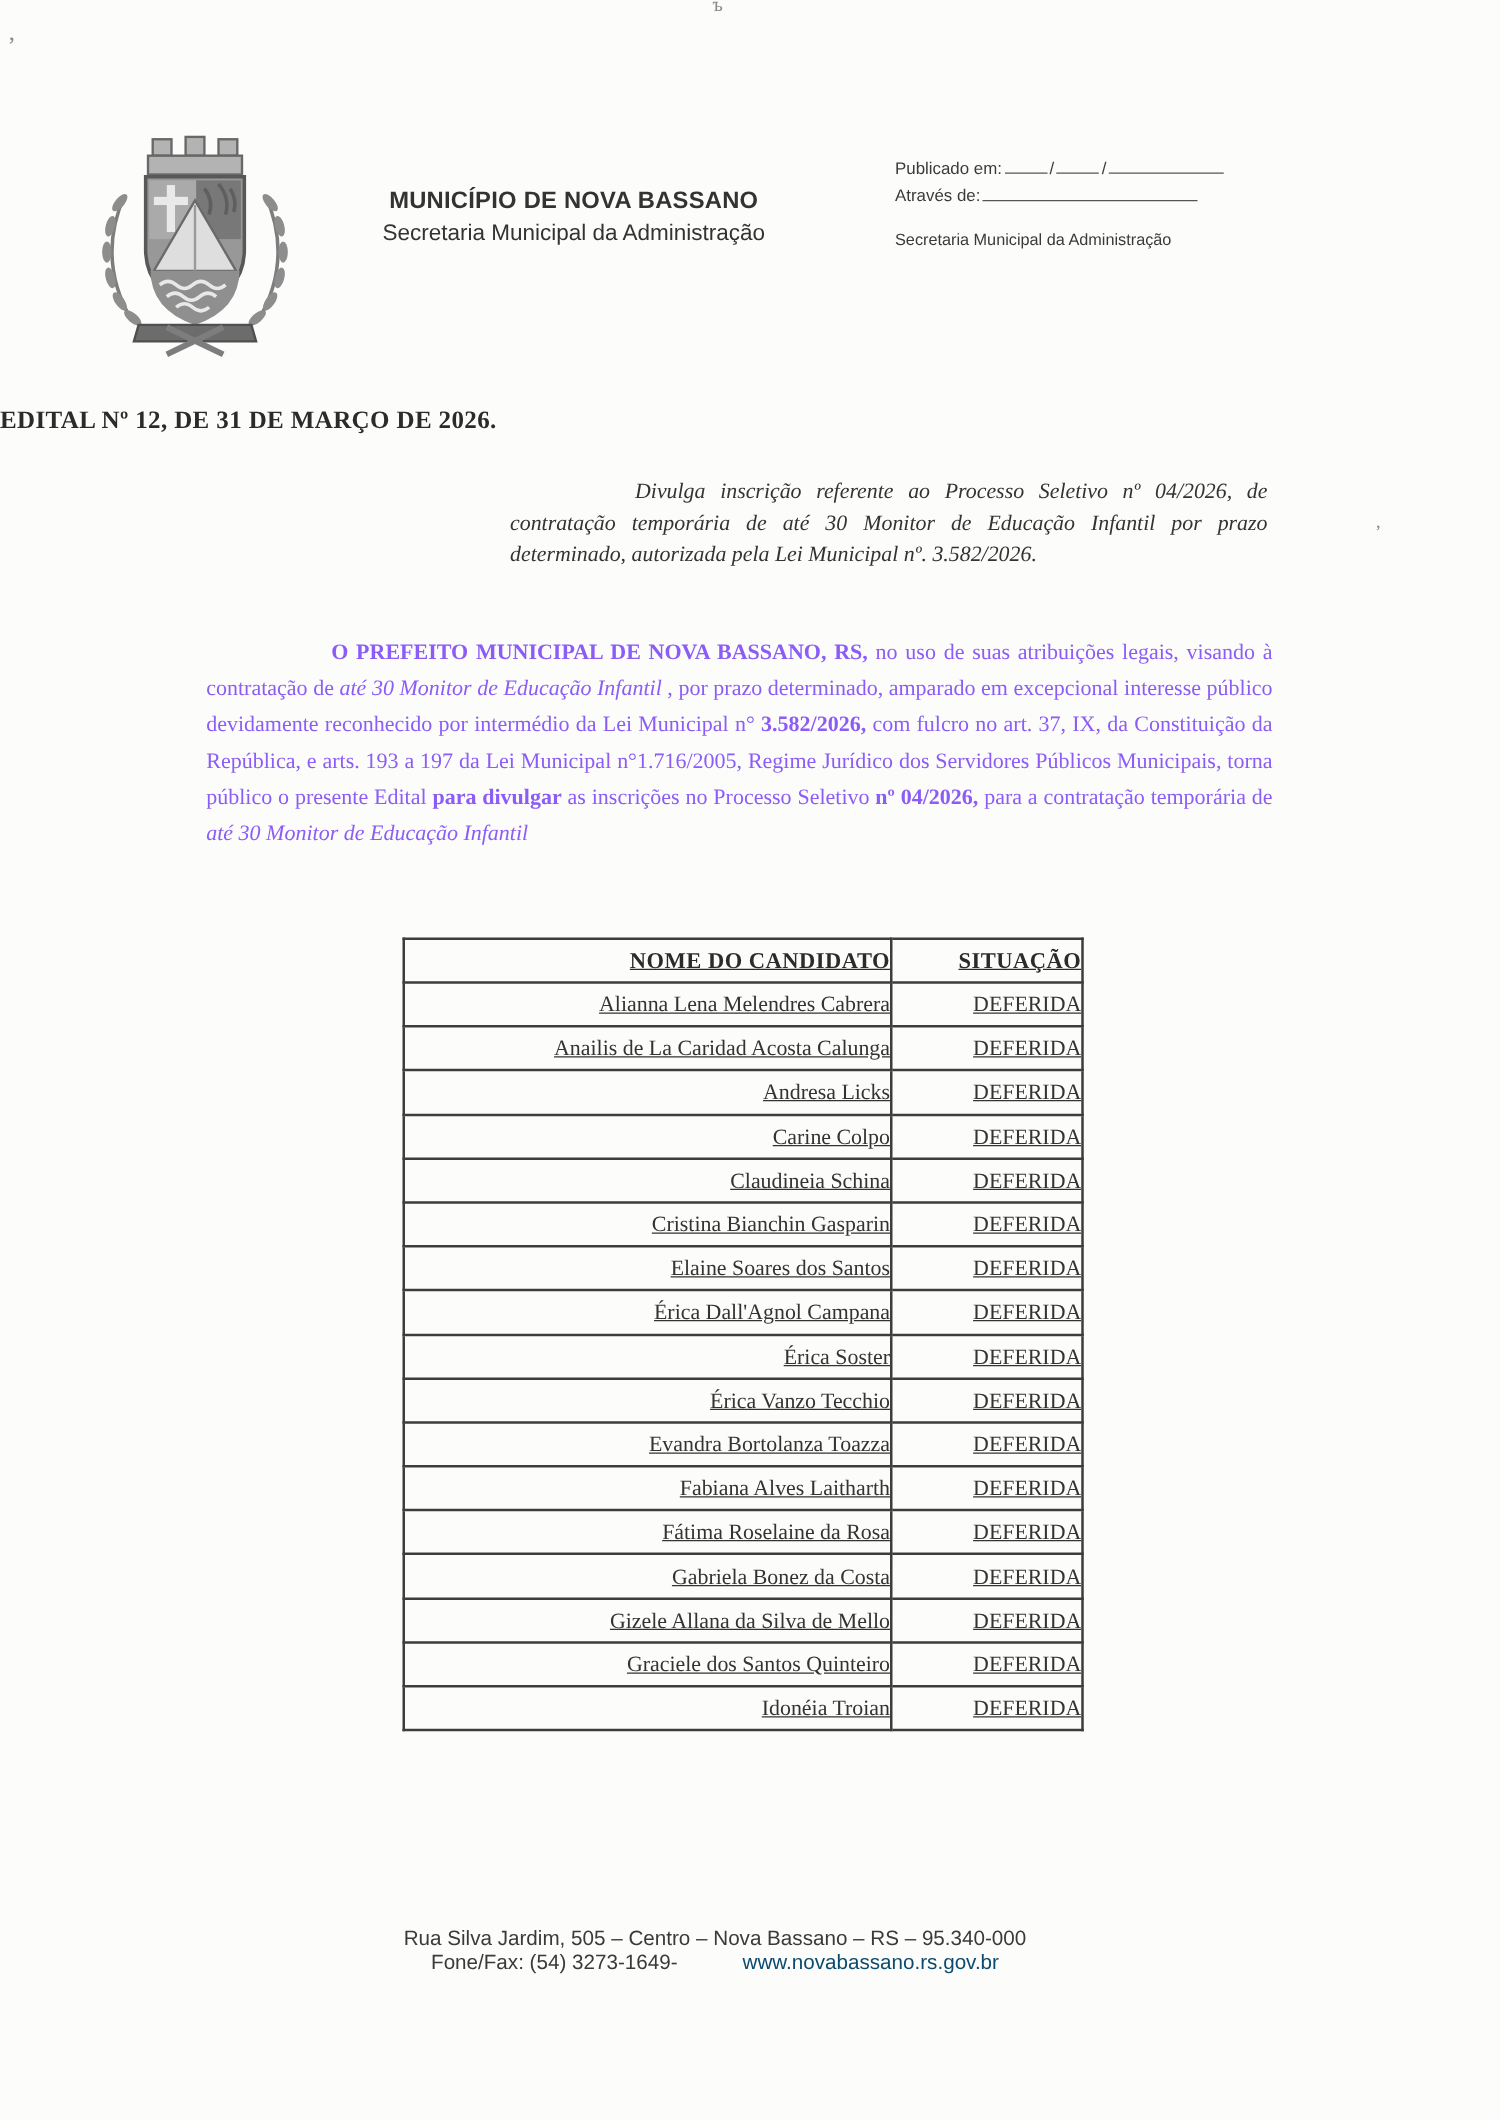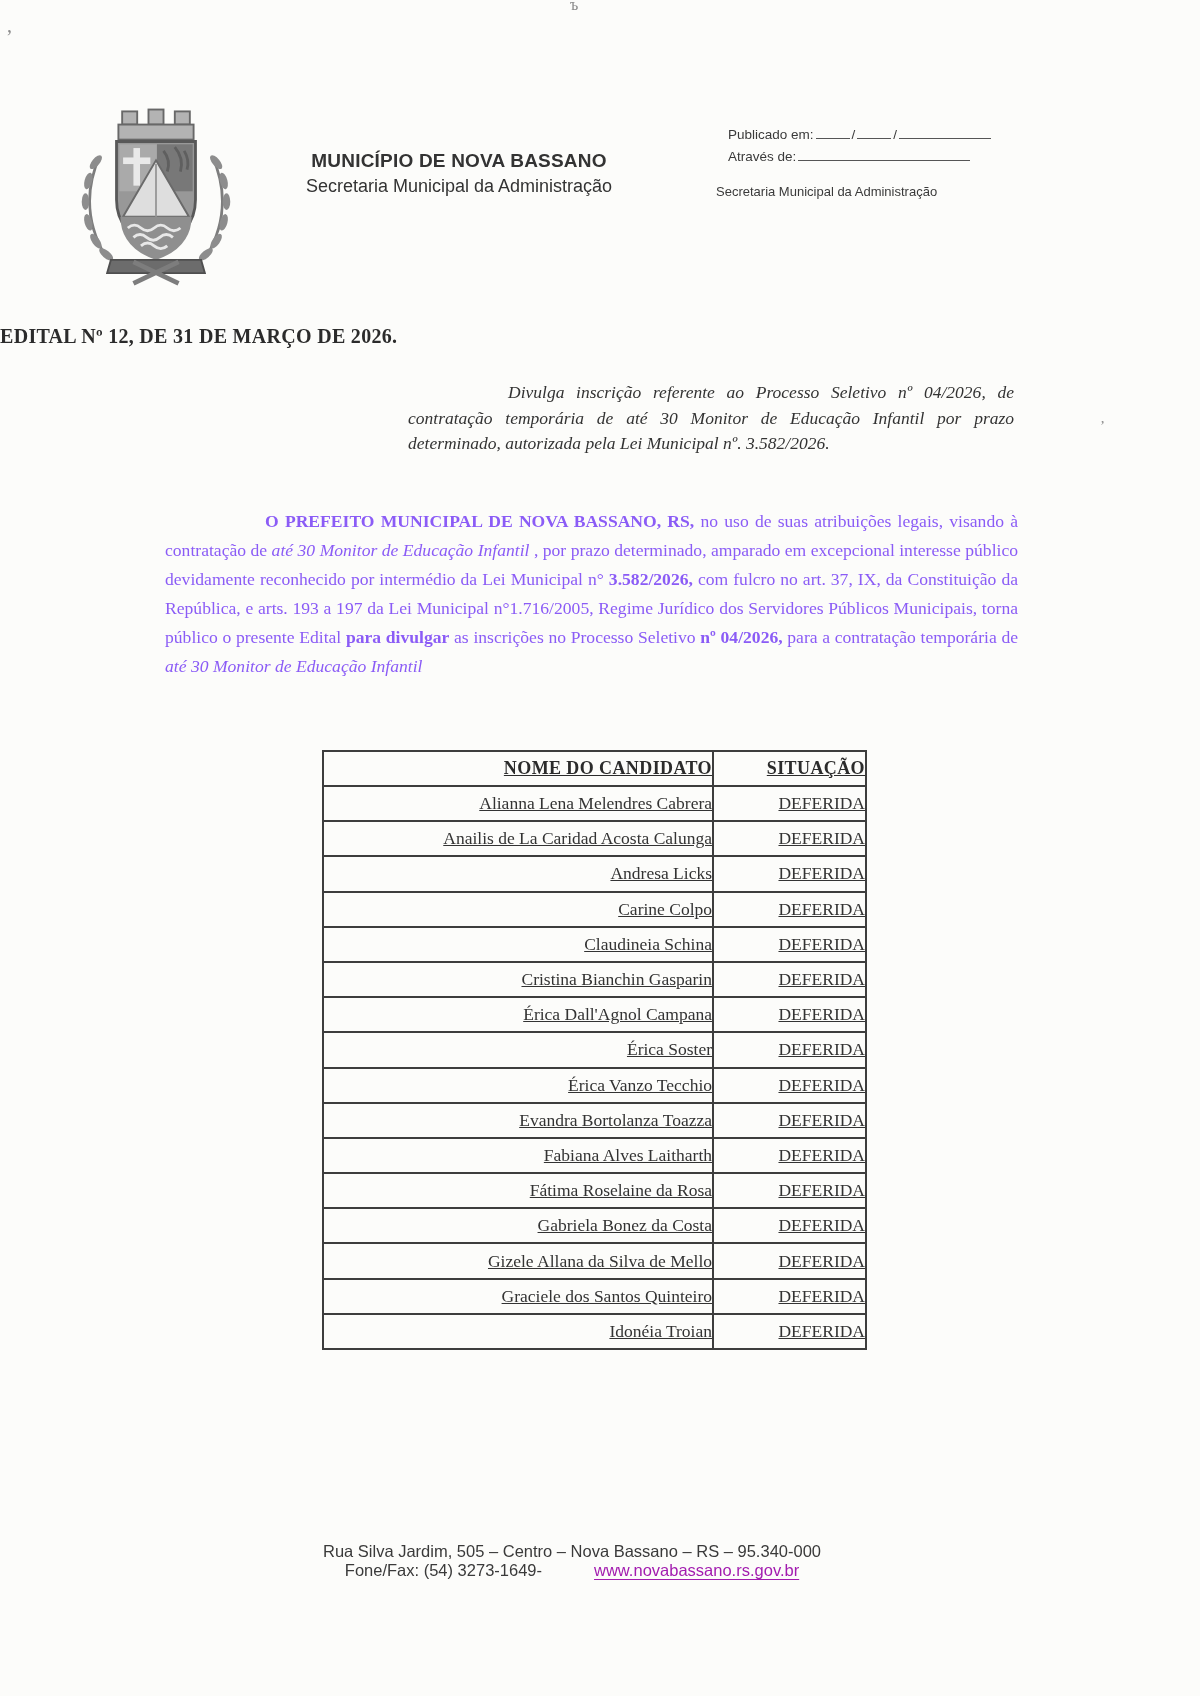--- a/index.html
+++ b/index.html
@@ -13,21 +13,21 @@
   .org-block {
     position:absolute; left:258px; top:150px; width:402px; text-align:center;
     font-family:"Liberation Sans", sans-serif; color:#333;
   }
   .org-name { font-size:19px; font-weight:bold; letter-spacing:0.2px; }
   .org-dept { font-size:18px; margin-top:4px; }
   .pub-block {
     position:absolute; left:716px; top:124px; width:280px;
     font-family:"Liberation Sans", sans-serif; font-size:13.5px; color:#3a3a3a;
   }
-  .pub-row { display:flex; align-items:baseline; line-height:22px; white-space:nowrap;margin-left:12px; }
+  .pub-row { display:flex; align-items:baseline; line-height:22px; white-space:nowrap; }
   .blank { display:inline-block; border-bottom:1.5px solid #555; height:13px; margin:0 2px; }
   .b-short { width:34px; }
   .b-long  { width:92px; }
   .b-xlong { width:172px; }
   .stamp-dept { margin-top:16px; font-size:13px; }
   
   .title {
     position:absolute; left:0; top:325px; width:1200px; text-align:left;
     font-size:20px; font-weight:bold; letter-spacing:0.3px; color:#2b2b2b;
   }
@@ -57,21 +57,21 @@
   }
   .doc-table th { height:33px; font-size:18px; font-weight:bold; letter-spacing:0.4px; color:#2b2b2b; }
   .doc-table td { height:33.2px; font-size:17.5px; color:#333; }
   .col-name { width:388px; }
   
   .footer {
     position:absolute; left:0; top:1542px; width:1144px; text-align:center;
     font-family:"Liberation Sans", sans-serif; font-size:16.5px; color:#3a3a3a;
   }
   .footer-line2 { margin-top:0; display:flex; justify-content:center; gap:52px; align-items:baseline; }
-  .site-link { color:#a21caf; text-decoration:underline; text-underline-offset:3px; }
+  .site-link { color:#0c4a6e; text-underline-offset:3px; }
   
   .artifact { position:absolute; color:#8a8a8a; font-size:20px; font-family:"Liberation Serif", serif; }
 </style>
 </head>
 <body>
 
 <div class="page">
 
   <span class="artifact" style="left:6px; top:26px;">’</span>
   <span class="artifact" style="left:570px; top:-4px; font-size:16px;">ъ</span>
@@ -189,20 +189,24 @@
     <tr>
       <td>Claudineia Schina</td>
       <td>DEFERIDA</td>
     </tr>
 
     <tr>
       <td>Cristina Bianchin Gasparin</td>
       <td>DEFERIDA</td>
     </tr>
 
+    <tr>
+      <td>Elaine Soares dos Santos</td>
+      <td>DEFERIDA</td>
+    </tr>
 
     <tr>
       <td>Érica Dall'Agnol Campana</td>
       <td>DEFERIDA</td>
     </tr>
 
 
     <tr>
       <td>Érica Soster</td>
       <td>DEFERIDA</td>

